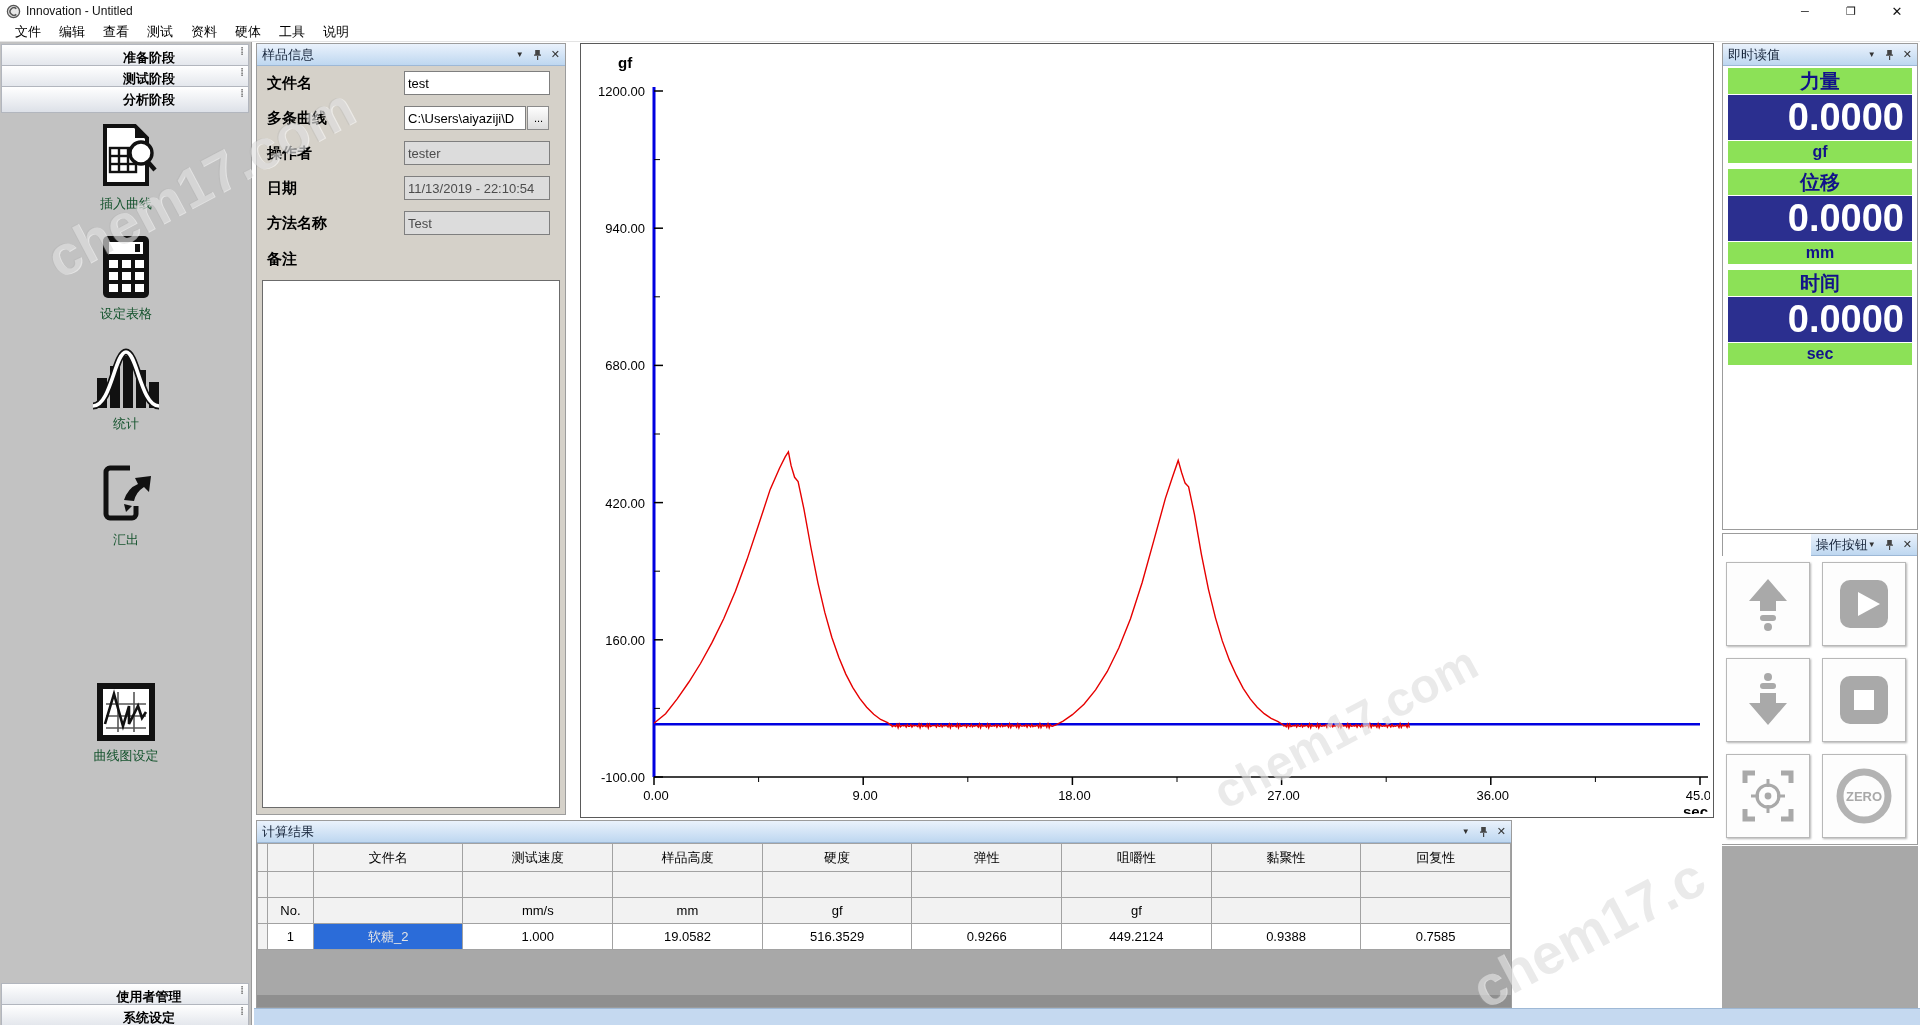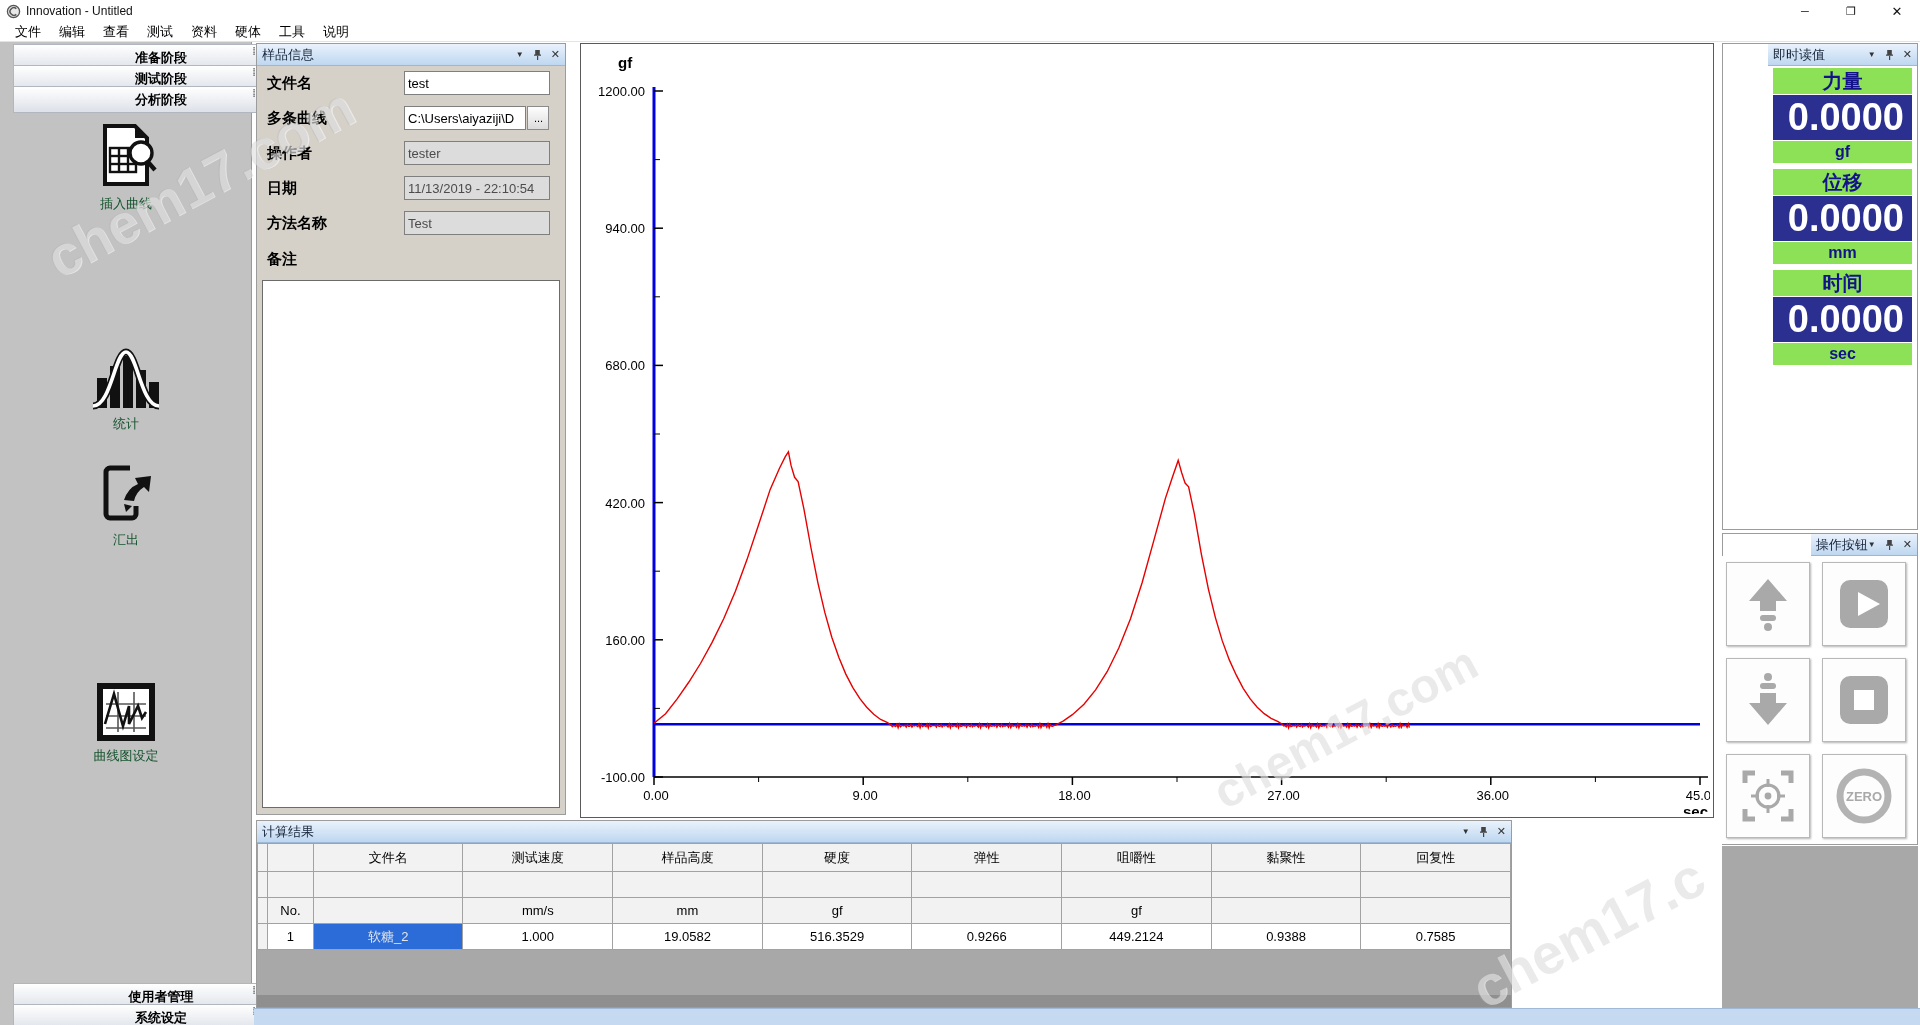--- a/index.html
+++ b/index.html
@@ -9,21 +9,21 @@
   .titlebar{position:absolute;left:0;top:0;width:1920px;height:22px;background:#fff;display:flex;align-items:center;}
   .app-icon{width:15px;height:15px;margin:0 5px 0 6px;}
   .title-text{font-size:12px;color:#111;}
   .win-controls{position:absolute;right:0;top:0;display:flex;}
   .win-btn{width:46px;height:22px;display:flex;align-items:center;justify-content:center;font-size:11px;color:#111;}
   
   .menubar{position:absolute;left:0;top:22px;width:1920px;height:20px;background:#fff;display:flex;align-items:center;padding-left:6px;border-bottom:1px solid #e3e3e3;box-sizing:border-box;}
   .menu-item{font-size:13px;padding:0 9px;color:#000;}
   
   .sidebar{position:absolute;left:0;top:42px;width:252px;height:983px;background:#c2c2c2;border-right:1px solid #9a9a9a;box-sizing:border-box;}
-  .stage-btn{position:absolute;left:13px;width:248px;height:27px;background:linear-gradient(#ffffff,#dde1e8);border:1px solid #b2b6be;box-sizing:border-box;display:flex;align-items:center;justify-content:center;font-size:13px;font-weight:bold;padding-left:48px;}
+  .stage-btn{position:absolute;left:1px;width:248px;height:27px;background:linear-gradient(#ffffff,#dde1e8);border:1px solid #b2b6be;box-sizing:border-box;display:flex;align-items:center;justify-content:center;font-size:13px;font-weight:bold;padding-left:48px;}
   .grip{position:absolute;right:4px;top:2px;color:#7a7a7a;font-size:11px;letter-spacing:0;line-height:8px;}
   .tool{position:absolute;left:0;width:252px;display:flex;flex-direction:column;align-items:center;}
   .tool-label{margin-top:5px;font-size:13px;color:#14532d;}
   .tool svg{display:block;}
   
   .panel{position:absolute;background:#fff;border:1px solid #9c9c9c;box-sizing:border-box;display:flex;flex-direction:column;}
   .panel-header{height:21px;min-height:21px;background:linear-gradient(#eaf2fc,#bed7f0);border-bottom:1px solid #9db8d6;display:flex;align-items:center;padding:0 5px;font-size:13px;color:#16243a;}
   .panel-header .ph-title{flex:1;}
   .ph-icons{display:flex;align-items:center;gap:8px;color:#333;}
   .ph-caret{font-size:8px;}
@@ -117,20 +117,39 @@
           <line x1="17" y1="42" x2="43" y2="42"></line>
         <line x1="26" y1="26" x2="26" y2="50"></line>
           <line x1="35" y1="26" x2="35" y2="50"></line>
       </g>
       <circle cx="48" cy="31" r="11" fill="#fff" stroke="#111" stroke-width="3.4"></circle>
       <line x1="55" y1="40" x2="62" y2="48" stroke="#111" stroke-width="4.4"></line>
     </svg>
     <span class="tool-label">插入曲线</span>
   </div>
 
+  <div class="tool" style="top:192px;">
+    <svg width="58" height="66" viewBox="0 0 58 66">
+      <rect x="6" y="2" width="46" height="62" rx="5" fill="#111"></rect>
+      <rect x="12" y="8" width="34" height="12" fill="#fff"></rect>
+      <rect x="38" y="10" width="5" height="8" fill="#111"></rect>
+      <g fill="#fff">
+        <rect x="12" y="26" width="9" height="8"></rect>
+          <rect x="25" y="26" width="9" height="8"></rect>
+          <rect x="38" y="26" width="9" height="8"></rect>
+        <rect x="12" y="38" width="9" height="8"></rect>
+          <rect x="25" y="38" width="9" height="8"></rect>
+          <rect x="38" y="38" width="9" height="8"></rect>
+        <rect x="12" y="50" width="9" height="8"></rect>
+          <rect x="25" y="50" width="9" height="8"></rect>
+          <rect x="38" y="50" width="9" height="8"></rect>
+      </g>
+    </svg>
+    <span class="tool-label">设定表格</span>
+  </div>
 
   <div class="tool" style="top:306px;">
     <svg width="70" height="62" viewBox="0 0 70 62">
       <g fill="#111">
         <rect x="6" y="30" width="10" height="30"></rect>
         <rect x="19" y="18" width="10" height="42"></rect>
         <rect x="32" y="8" width="10" height="52"></rect>
         <rect x="45" y="22" width="10" height="38"></rect>
         <rect x="58" y="34" width="10" height="26"></rect>
       </g>
@@ -252,21 +271,21 @@
       <line x1="1011.4" y1="730" x2="1011.4" y2="735" stroke="#000"></line>
       <line x1="1116" y1="730" x2="1116" y2="738" stroke="#000" stroke-width="1.5"></line>
       <text x="1118" y="753" text-anchor="middle">45.00</text>
       <polyline fill="none" stroke="#0000e0" stroke-width="2.5" points="70.0,677.2 1116.0,677.2"></polyline>
       <polyline fill="none" stroke="#e60000" stroke-width="1.4" points="70.0,676.2 81.6,666.7 93.2,651.9 104.9,635.0 116.5,616.5 128.1,595.4 139.7,571.7 151.4,544.3 163.0,512.6 174.6,477.8 186.2,442.4 195.5,421.3 201.3,409.7 204.4,404.9 207.1,418.7 210.6,430.3 214.1,434.5 219.9,461.9 226.9,500.5 233.9,535.8 240.8,565.4 247.8,590.2 254.8,610.2 261.8,627.1 268.7,640.3 275.7,651.4 282.7,660.3 289.7,667.2 296.6,672.5 303.6,675.6 307.1,678.3 307.1,677.2 308.3,679.6 309.4,678.7 310.6,678.8 311.7,679.5 312.9,677.3 314.1,680.8 315.2,677.0 316.4,679.8 317.6,678.8 318.7,678.4 319.9,678.9 321.0,678.2 322.2,680.0 323.4,677.6 324.5,679.3 325.7,679.3 326.9,677.6 328.0,680.0 329.2,678.2 330.3,678.9 331.5,678.4 332.7,678.8 333.8,679.7 335.0,677.1 336.1,680.8 337.3,677.3 338.5,679.5 339.6,678.8 340.8,678.7 342.0,679.6 343.1,677.2 344.3,680.8 345.4,677.1 346.6,679.6 347.8,678.9 348.9,678.4 350.1,678.8 351.3,678.1 352.4,680.1 353.6,677.7 354.7,679.2 355.9,679.5 357.1,677.6 358.2,679.9 359.4,678.4 360.6,679.0 361.7,678.4 362.9,678.7 364.0,679.9 365.2,677.0 366.4,680.8 367.5,677.5 368.7,679.3 369.9,678.8 371.0,678.6 372.2,679.8 373.3,677.1 374.5,680.8 375.7,677.3 376.8,679.4 378.0,679.0 379.2,678.4 380.3,678.9 381.5,677.9 382.6,680.1 383.8,677.8 385.0,679.0 386.1,679.6 387.3,677.5 388.4,679.8 389.6,678.5 390.8,679.1 391.9,678.5 393.1,678.5 394.3,680.1 395.4,676.9 396.6,680.7 397.7,677.6 398.9,679.2 400.1,678.8 401.2,678.5 402.4,679.9 403.6,677.0 404.7,680.8 405.9,677.4 407.0,679.3 408.2,679.1 409.4,678.5 410.5,679.1 411.7,677.8 412.9,680.1 414.0,677.9 415.2,678.8 416.3,679.7 417.5,677.5 418.7,679.7 419.8,678.6 421.0,679.2 422.2,678.5 423.3,678.3 424.5,680.2 425.6,676.8 426.8,680.6 428.0,677.8 429.1,679.1 430.3,678.8 431.5,678.4 432.6,680.1 433.8,676.9 434.9,680.7 436.1,677.6 437.3,679.1 438.4,679.1 439.6,678.6 440.7,679.2 441.9,677.7 443.1,680.1 444.2,678.0 445.4,678.6 446.6,679.8 447.7,677.5 448.9,679.6 450.0,678.8 451.2,679.2 452.4,678.6 453.5,678.2 454.7,680.4 455.9,676.8 457.0,680.5 458.2,677.9 459.3,679.0 460.5,678.8 461.7,678.2 462.8,680.2 464.0,676.8 465.2,680.7 466.3,677.7 467.5,679.0 468.6,679.2 469.8,678.6 471.0,678.3 479.1,674.1 488.4,667.7 500.0,657.2 511.6,642.9 523.3,624.5 534.9,600.7 546.5,571.7 558.1,535.8 569.8,493.6 581.4,451.4 588.4,430.3 594.2,413.4 597.6,425.5 601.1,436.1 604.6,439.8 610.4,467.2 617.4,507.3 624.4,542.1 631.4,570.6 638.3,593.9 645.3,612.9 652.3,628.2 659.2,641.3 666.2,651.9 673.2,660.3 680.2,666.7 687.1,671.4 694.1,674.6 699.9,678.3 699.9,678.8 701.1,678.6 702.2,679.7 703.4,677.1 704.6,680.8 705.7,677.2 706.9,679.5 708.1,679.0 709.2,678.5 710.4,678.9 711.5,678.0 712.7,680.1 713.9,677.7 715.0,679.1 716.2,679.5 717.4,677.6 718.5,679.9 719.7,678.5 720.8,679.1 722.0,678.4 723.2,678.6 724.3,680.0 725.5,676.9 726.7,680.7 727.8,677.6 729.0,679.2 730.1,678.8 731.3,678.5 732.5,679.9 733.6,677.0 734.8,680.8 736.0,677.4 737.1,679.3 738.3,679.0 739.4,678.5 740.6,679.0 741.8,677.8 742.9,680.2 744.1,677.8 745.3,678.9 746.4,679.7 747.6,677.6 748.7,679.8 749.9,678.6 751.1,679.2 752.2,678.5 753.4,678.4 754.5,680.2 755.7,676.9 756.9,680.6 758.0,677.7 759.2,679.1 760.4,678.8 761.5,678.4 762.7,680.0 763.8,676.9 765.0,680.8 766.2,677.5 767.3,679.2 768.5,679.1 769.7,678.6 770.8,679.2 772.0,677.7 773.1,680.1 774.3,678.0 775.5,678.7 776.6,679.8 777.8,677.6 779.0,679.6 780.1,678.7 781.3,679.2 782.4,678.6 783.6,678.2 784.8,680.3 785.9,676.8 787.1,680.5 788.3,677.9 789.4,679.0 790.6,678.8 791.7,678.3 792.9,680.2 794.1,676.8 795.2,680.7 796.4,677.7 797.6,679.0 798.7,679.2 799.9,678.6 801.0,679.3 802.2,677.6 803.4,680.1 804.5,678.1 805.7,678.5 806.8,679.9 808.0,677.6 809.2,679.5 810.3,678.8 811.5,679.3 812.7,678.7 813.8,678.1 815.0,680.4 816.1,676.8 817.3,680.4 818.5,678.0 819.6,678.9 820.8,678.9 822.0,678.1 823.1,680.3 824.3,676.8 825.4,680.6"></polyline>
       <text x="34" y="21" class="axis-unit">gf</text>
       <text x="1124" y="770" text-anchor="end" class="axis-unit">sec</text>
     </svg>
 </div>
 
-<div class="panel" style="left:1722px;top:43px;width:196px;height:487px;padding-left:45px;">
+<div class="panel" style="left:1722px;top:43px;width:196px;height:487px;">
   <div class="panel-header">
     <span class="ph-title">即时读值</span>
     <span class="ph-icons">
       <span class="ph-caret">▼</span>
       <svg width="11" height="12" viewBox="0 0 11 12">
           <path d="M3.2 1h4.6v4.6h1.2v1.2H2V5.6h1.2z" fill="#444"></path>
           <rect x="5" y="7" width="1.2" height="4" fill="#444"></rect>
         </svg>
       <span class="ph-close">✕</span>
     </span>

